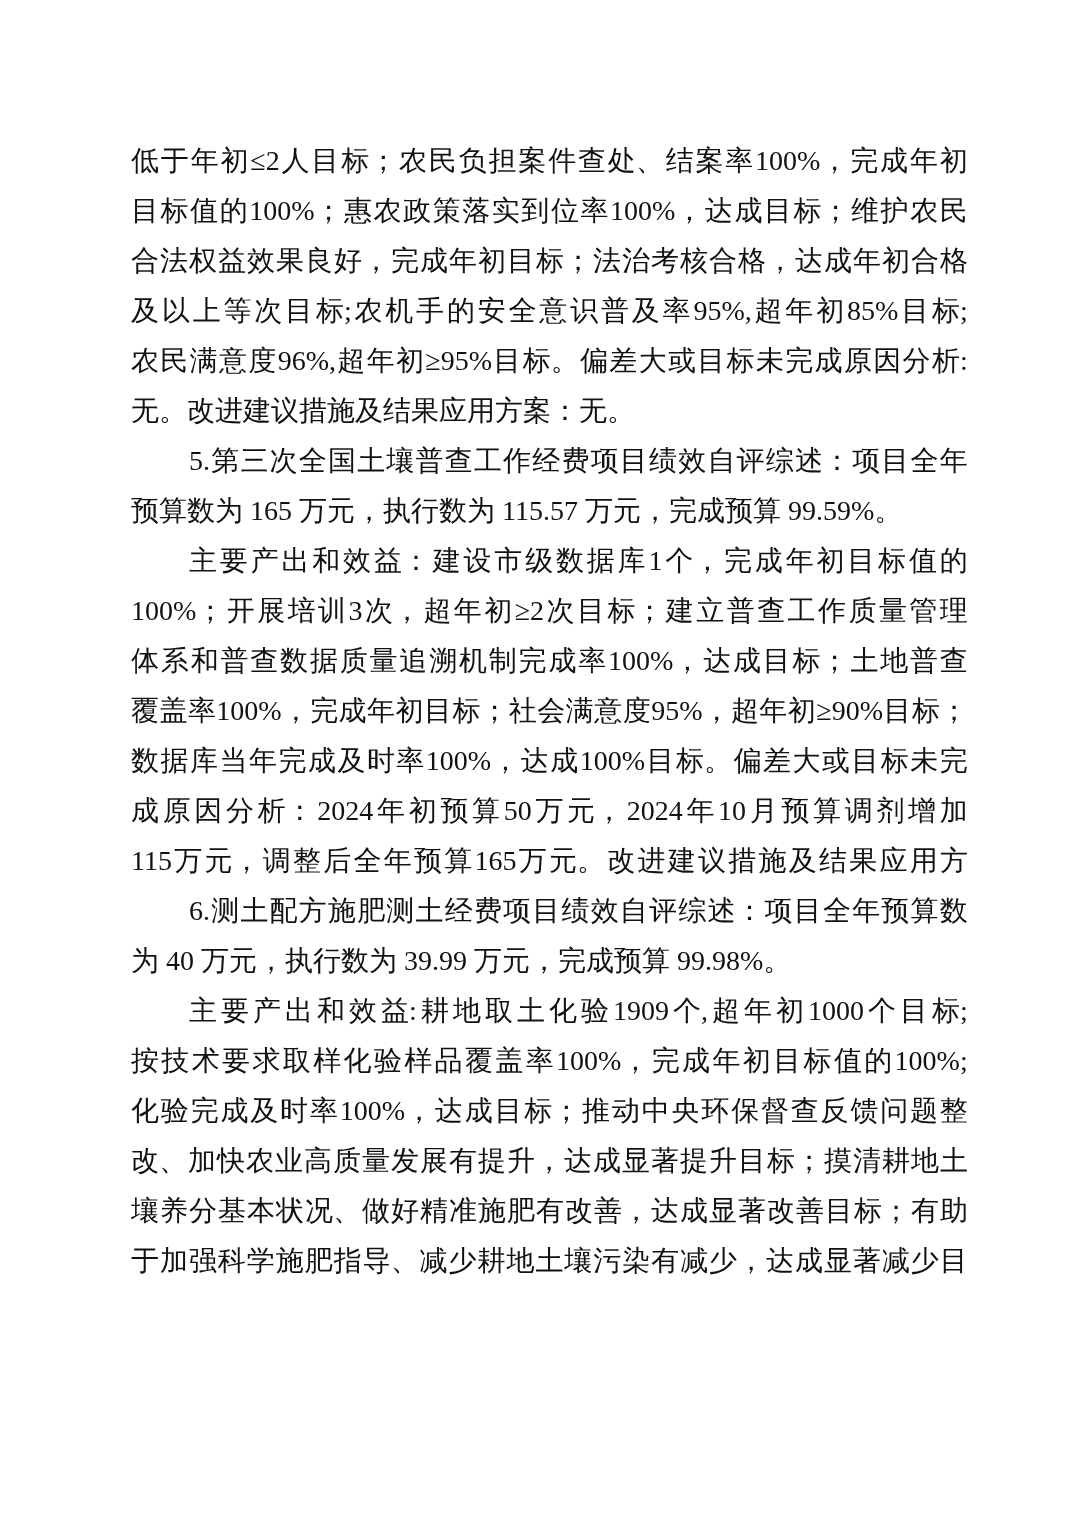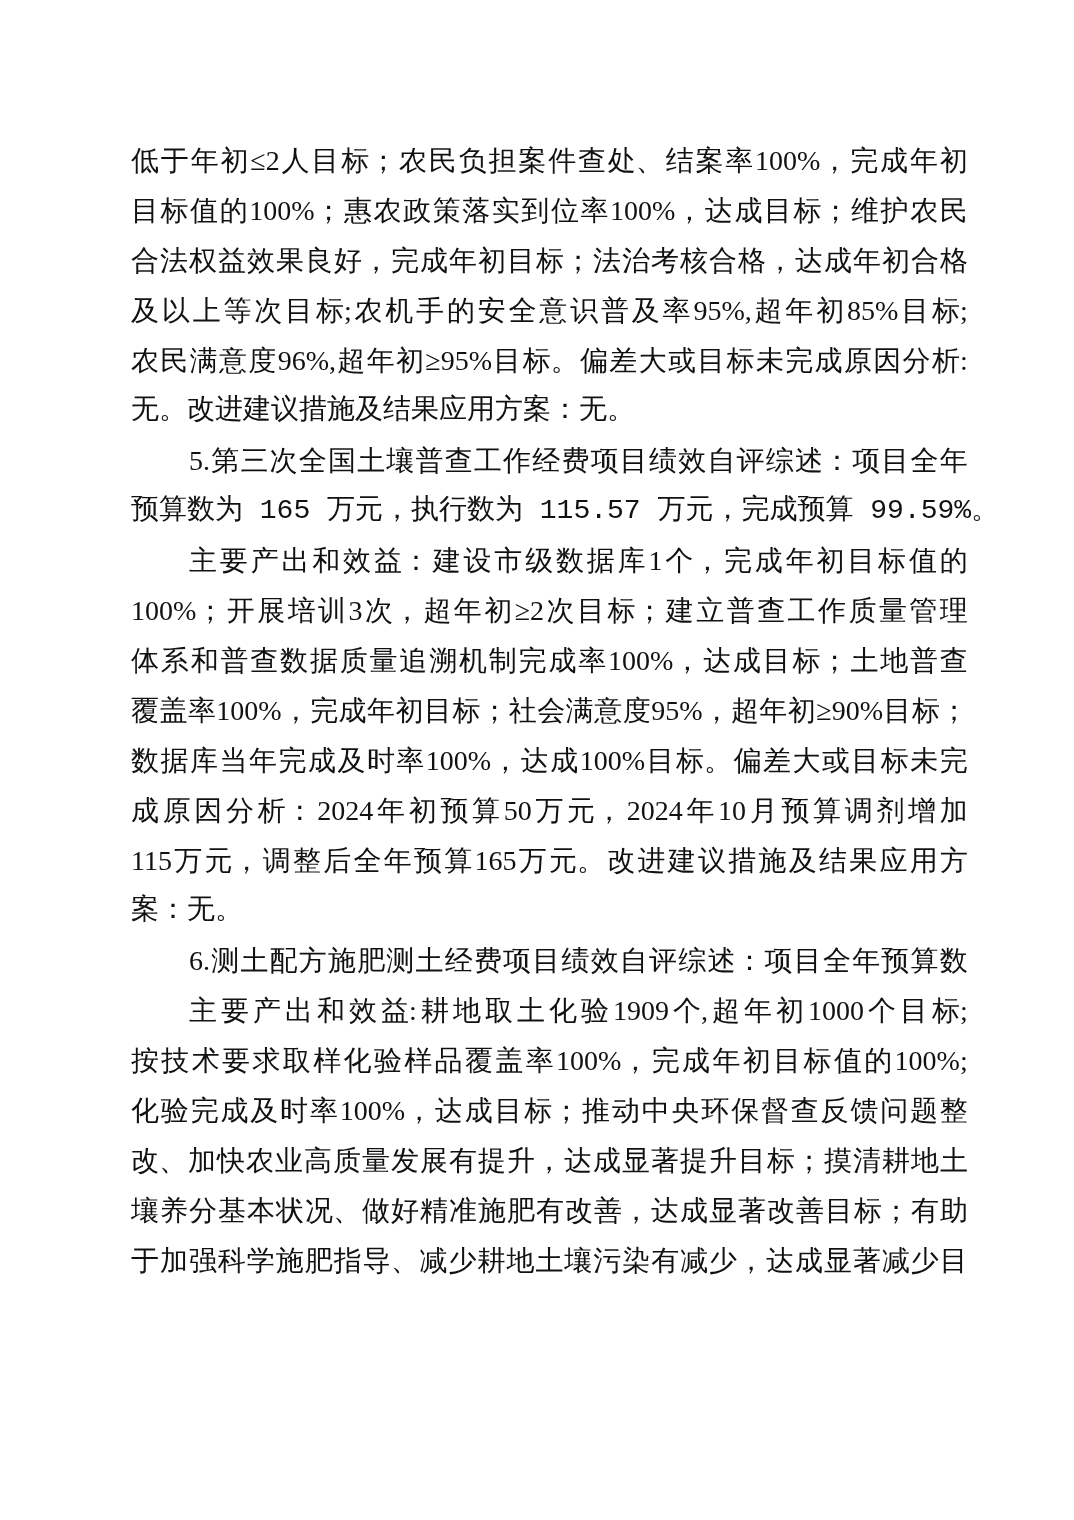--- a/index.html
+++ b/index.html
@@ -32,21 +32,20 @@
     white-space: pre;
     overflow: visible;
   }
   .line.justify {
     display: flex;
     justify-content: space-between;
     align-items: center;
   }
   .line.plain {
     line-height: 50px;
-    font-family: Liberation Mono, monospace;
   }
   .line.indent {
     padding-left: 58px;
   }
   .tok {
     display: inline-block;
     white-space: pre;
   }
 </style>
 </head>
@@ -67,24 +66,24 @@
         <div class="line plain">预算数为 165 万元，执行数为 115.57 万元，完成预算 99.59%。</div>
       </div>
       <div class="para">
         <div class="line justify indent"><span class="tok">主</span><span class="tok">要</span><span class="tok">产</span><span class="tok">出</span><span class="tok">和</span><span class="tok">效</span><span class="tok">益：</span><span class="tok">建</span><span class="tok">设</span><span class="tok">市</span><span class="tok">级</span><span class="tok">数</span><span class="tok">据</span><span class="tok">库</span><span class="tok">1</span><span class="tok">个，</span><span class="tok">完</span><span class="tok">成</span><span class="tok">年</span><span class="tok">初</span><span class="tok">目</span><span class="tok">标</span><span class="tok">值</span><span class="tok">的</span></div>
         <div class="line justify"><span class="tok">100%；</span><span class="tok">开</span><span class="tok">展</span><span class="tok">培</span><span class="tok">训</span><span class="tok">3</span><span class="tok">次，</span><span class="tok">超</span><span class="tok">年</span><span class="tok">初</span><span class="tok">≥2</span><span class="tok">次</span><span class="tok">目</span><span class="tok">标；</span><span class="tok">建</span><span class="tok">立</span><span class="tok">普</span><span class="tok">查</span><span class="tok">工</span><span class="tok">作</span><span class="tok">质</span><span class="tok">量</span><span class="tok">管</span><span class="tok">理</span></div>
         <div class="line justify"><span class="tok">体</span><span class="tok">系</span><span class="tok">和</span><span class="tok">普</span><span class="tok">查</span><span class="tok">数</span><span class="tok">据</span><span class="tok">质</span><span class="tok">量</span><span class="tok">追</span><span class="tok">溯</span><span class="tok">机</span><span class="tok">制</span><span class="tok">完</span><span class="tok">成</span><span class="tok">率</span><span class="tok">100%，</span><span class="tok">达</span><span class="tok">成</span><span class="tok">目</span><span class="tok">标；</span><span class="tok">土</span><span class="tok">地</span><span class="tok">普</span><span class="tok">查</span></div>
         <div class="line justify"><span class="tok">覆</span><span class="tok">盖</span><span class="tok">率</span><span class="tok">100%，</span><span class="tok">完</span><span class="tok">成</span><span class="tok">年</span><span class="tok">初</span><span class="tok">目</span><span class="tok">标；</span><span class="tok">社</span><span class="tok">会</span><span class="tok">满</span><span class="tok">意</span><span class="tok">度</span><span class="tok">95%，</span><span class="tok">超</span><span class="tok">年</span><span class="tok">初</span><span class="tok">≥90%</span><span class="tok">目</span><span class="tok">标；</span></div>
         <div class="line justify"><span class="tok">数</span><span class="tok">据</span><span class="tok">库</span><span class="tok">当</span><span class="tok">年</span><span class="tok">完</span><span class="tok">成</span><span class="tok">及</span><span class="tok">时</span><span class="tok">率</span><span class="tok">100%，</span><span class="tok">达</span><span class="tok">成</span><span class="tok">100%</span><span class="tok">目</span><span class="tok">标。</span><span class="tok">偏</span><span class="tok">差</span><span class="tok">大</span><span class="tok">或</span><span class="tok">目</span><span class="tok">标</span><span class="tok">未</span><span class="tok">完</span></div>
         <div class="line justify"><span class="tok">成</span><span class="tok">原</span><span class="tok">因</span><span class="tok">分</span><span class="tok">析：</span><span class="tok">2024</span><span class="tok">年</span><span class="tok">初</span><span class="tok">预</span><span class="tok">算</span><span class="tok">50</span><span class="tok">万</span><span class="tok">元，</span><span class="tok">2024</span><span class="tok">年</span><span class="tok">10</span><span class="tok">月</span><span class="tok">预</span><span class="tok">算</span><span class="tok">调</span><span class="tok">剂</span><span class="tok">增</span><span class="tok">加</span></div>
         <div class="line justify"><span class="tok">115</span><span class="tok">万</span><span class="tok">元，</span><span class="tok">调</span><span class="tok">整</span><span class="tok">后</span><span class="tok">全</span><span class="tok">年</span><span class="tok">预</span><span class="tok">算</span><span class="tok">165</span><span class="tok">万</span><span class="tok">元。</span><span class="tok">改</span><span class="tok">进</span><span class="tok">建</span><span class="tok">议</span><span class="tok">措</span><span class="tok">施</span><span class="tok">及</span><span class="tok">结</span><span class="tok">果</span><span class="tok">应</span><span class="tok">用</span><span class="tok">方</span></div>
-        <div class="line plain">案：无。</div>
       </div>
       <div class="para">
         <div class="line justify indent"><span class="tok">6.</span><span class="tok">测</span><span class="tok">土</span><span class="tok">配</span><span class="tok">方</span><span class="tok">施</span><span class="tok">肥</span><span class="tok">测</span><span class="tok">土</span><span class="tok">经</span><span class="tok">费</span><span class="tok">项</span><span class="tok">目</span><span class="tok">绩</span><span class="tok">效</span><span class="tok">自</span><span class="tok">评</span><span class="tok">综</span><span class="tok">述：</span><span class="tok">项</span><span class="tok">目</span><span class="tok">全</span><span class="tok">年</span><span class="tok">预</span><span class="tok">算</span><span class="tok">数</span></div>
+        <div class="line plain">为 40 万元，执行数为 39.99 万元，完成预算 99.98%。</div>
       </div>
       <div class="para">
         <div class="line justify indent"><span class="tok">主</span><span class="tok">要</span><span class="tok">产</span><span class="tok">出</span><span class="tok">和</span><span class="tok">效</span><span class="tok">益:</span><span class="tok">耕</span><span class="tok">地</span><span class="tok">取</span><span class="tok">土</span><span class="tok">化</span><span class="tok">验</span><span class="tok">1909</span><span class="tok">个,</span><span class="tok">超</span><span class="tok">年</span><span class="tok">初</span><span class="tok">1000</span><span class="tok">个</span><span class="tok">目</span><span class="tok">标;</span></div>
         <div class="line justify"><span class="tok">按</span><span class="tok">技</span><span class="tok">术</span><span class="tok">要</span><span class="tok">求</span><span class="tok">取</span><span class="tok">样</span><span class="tok">化</span><span class="tok">验</span><span class="tok">样</span><span class="tok">品</span><span class="tok">覆</span><span class="tok">盖</span><span class="tok">率</span><span class="tok">100%，</span><span class="tok">完</span><span class="tok">成</span><span class="tok">年</span><span class="tok">初</span><span class="tok">目</span><span class="tok">标</span><span class="tok">值</span><span class="tok">的</span><span class="tok">100%;</span></div>
         <div class="line justify"><span class="tok">化</span><span class="tok">验</span><span class="tok">完</span><span class="tok">成</span><span class="tok">及</span><span class="tok">时</span><span class="tok">率</span><span class="tok">100%，</span><span class="tok">达</span><span class="tok">成</span><span class="tok">目</span><span class="tok">标；</span><span class="tok">推</span><span class="tok">动</span><span class="tok">中</span><span class="tok">央</span><span class="tok">环</span><span class="tok">保</span><span class="tok">督</span><span class="tok">查</span><span class="tok">反</span><span class="tok">馈</span><span class="tok">问</span><span class="tok">题</span><span class="tok">整</span></div>
         <div class="line justify"><span class="tok">改、</span><span class="tok">加</span><span class="tok">快</span><span class="tok">农</span><span class="tok">业</span><span class="tok">高</span><span class="tok">质</span><span class="tok">量</span><span class="tok">发</span><span class="tok">展</span><span class="tok">有</span><span class="tok">提</span><span class="tok">升，</span><span class="tok">达</span><span class="tok">成</span><span class="tok">显</span><span class="tok">著</span><span class="tok">提</span><span class="tok">升</span><span class="tok">目</span><span class="tok">标；</span><span class="tok">摸</span><span class="tok">清</span><span class="tok">耕</span><span class="tok">地</span><span class="tok">土</span></div>
         <div class="line justify"><span class="tok">壤</span><span class="tok">养</span><span class="tok">分</span><span class="tok">基</span><span class="tok">本</span><span class="tok">状</span><span class="tok">况、</span><span class="tok">做</span><span class="tok">好</span><span class="tok">精</span><span class="tok">准</span><span class="tok">施</span><span class="tok">肥</span><span class="tok">有</span><span class="tok">改</span><span class="tok">善，</span><span class="tok">达</span><span class="tok">成</span><span class="tok">显</span><span class="tok">著</span><span class="tok">改</span><span class="tok">善</span><span class="tok">目</span><span class="tok">标；</span><span class="tok">有</span><span class="tok">助</span></div>
         <div class="line justify"><span class="tok">于</span><span class="tok">加</span><span class="tok">强</span><span class="tok">科</span><span class="tok">学</span><span class="tok">施</span><span class="tok">肥</span><span class="tok">指</span><span class="tok">导、</span><span class="tok">减</span><span class="tok">少</span><span class="tok">耕</span><span class="tok">地</span><span class="tok">土</span><span class="tok">壤</span><span class="tok">污</span><span class="tok">染</span><span class="tok">有</span><span class="tok">减</span><span class="tok">少，</span><span class="tok">达</span><span class="tok">成</span><span class="tok">显</span><span class="tok">著</span><span class="tok">减</span><span class="tok">少</span><span class="tok">目</span></div>
       </div>
     </div>

